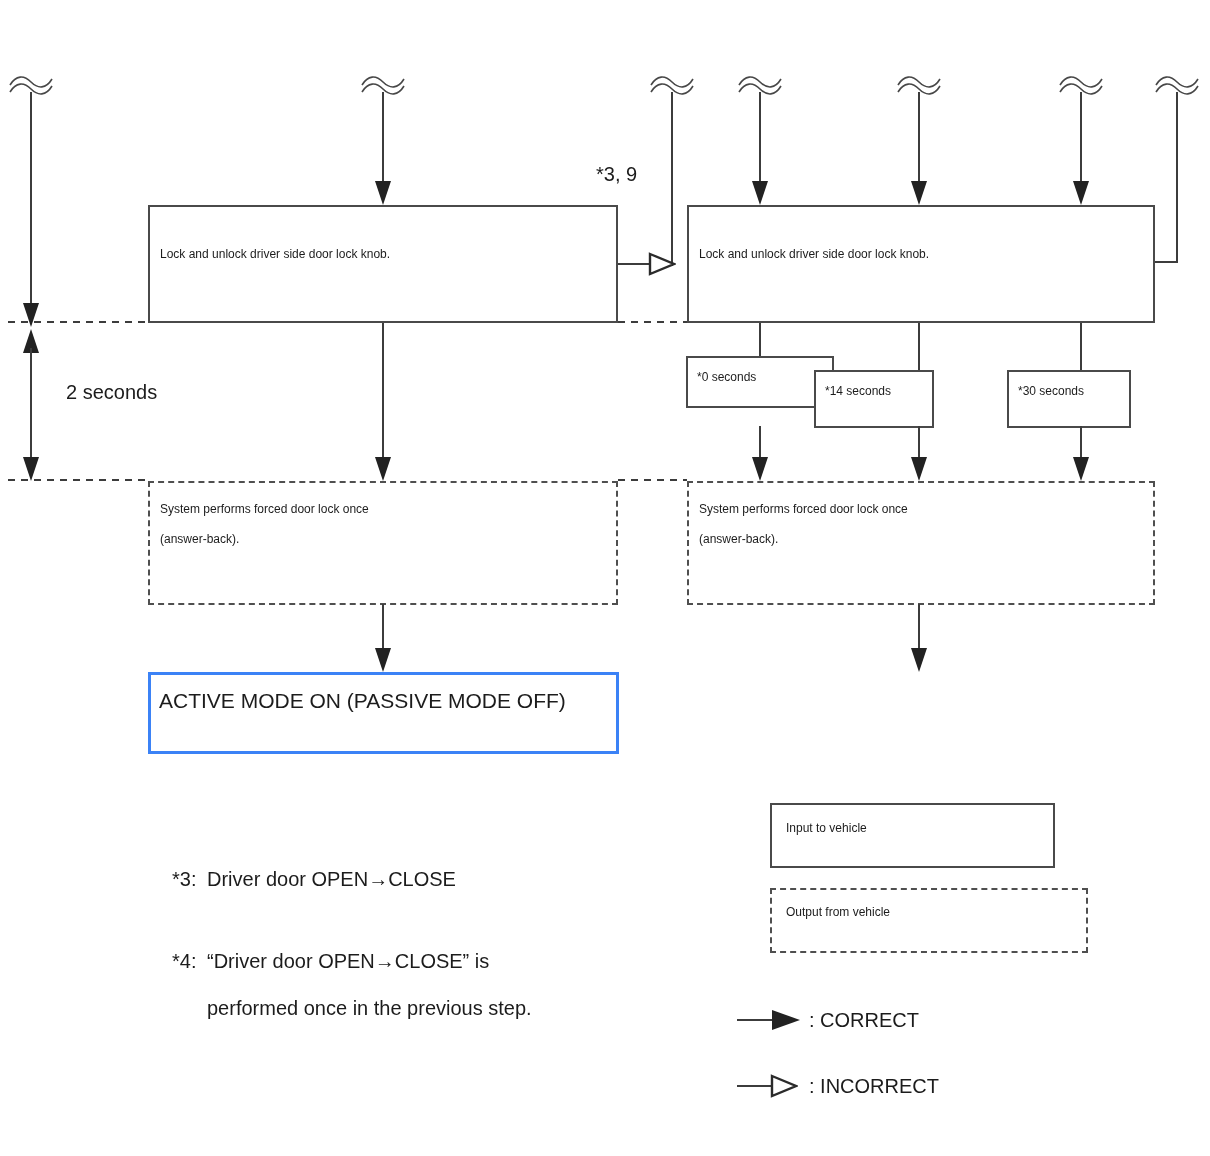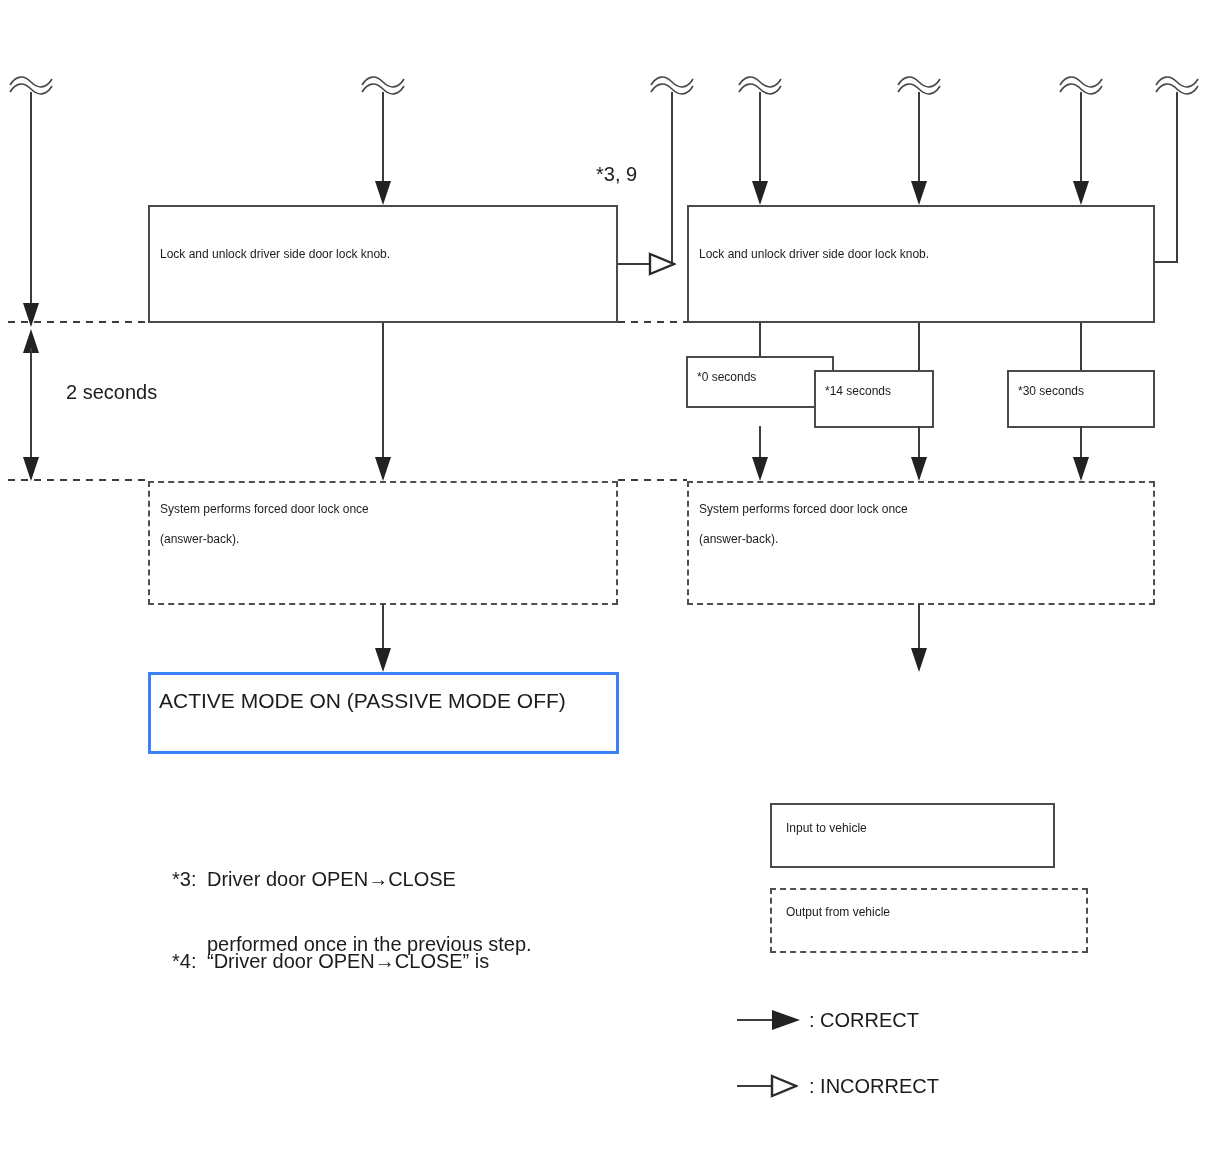--- a/index.html
+++ b/index.html
@@ -107,21 +107,21 @@
   <div class="vline" style="left:759px;top:323px;height:49px"></div>
   <div class="vline" style="left:918px;top:323px;height:49px"></div>
   <div class="vline" style="left:1080px;top:323px;height:49px"></div>
 
   <div class="box" style="left:686px;top:356px;width:148px;height:52px;padding:7px 0 0 9px">
     <span>*0 seconds</span>
   </div>
   <div class="box" style="left:814px;top:370px;width:120px;height:58px;padding:7px 0 0 9px">
     <span>*14 seconds</span>
   </div>
-  <div class="box" style="left:1007px;top:370px;width:148px;height:58px;padding:7px 0 0 9px">
+  <div class="box" style="left:1007px;top:370px;width:124px;height:58px;padding:7px 0 0 9px">
     <span>*30 seconds</span>
   </div>
 
   <div class="vline" style="left:759px;top:426px;height:33px"></div>
   <div class="arr-down" style="left:752px;top:457px"></div>
   <div class="vline" style="left:918px;top:426px;height:33px"></div>
   <div class="arr-down" style="left:911px;top:457px"></div>
   <div class="vline" style="left:1080px;top:426px;height:33px"></div>
   <div class="arr-down" style="left:1073px;top:457px"></div>
 
@@ -147,21 +147,21 @@
     <span>Input to vehicle</span>
   </div>
   <div class="box box-dashed" style="left:770px;top:888px;width:318px;height:65px;padding:10px 0 0 14px">
     <span>Output from vehicle</span>
   </div>
 
   <div class="txt" style="left:172px;top:867px">*3:</div>
   <div class="txt" style="left:207px;top:867px">Driver door OPEN→CLOSE</div>
   <div class="txt" style="left:172px;top:949px">*4:</div>
   <div class="txt" style="left:207px;top:949px">“Driver door OPEN→CLOSE” is</div>
-  <div class="txt" style="left:207px;top:932px">performed once in the previous step.</div>
+  <div class="txt" style="left:207px;top:996px">performed once in the previous step.</div>
 
   <div class="hline" style="left:737px;top:1019px;width:37px"></div>
   <div class="arr-right" style="left:772px;top:1010px"></div>
   <div class="txt" style="left:809px;top:1008px">: CORRECT</div>
 
   <div class="hline" style="left:737px;top:1085px;width:37px"></div>
   <svg class="brk openarr" style="left:770px;top:1074px" width="28" height="24" viewBox="0 0 28 24">
       <path d="M2,2 L26,12 L2,22 Z"></path>
     </svg>
   <div class="txt" style="left:809px;top:1074px">: INCORRECT</div>

